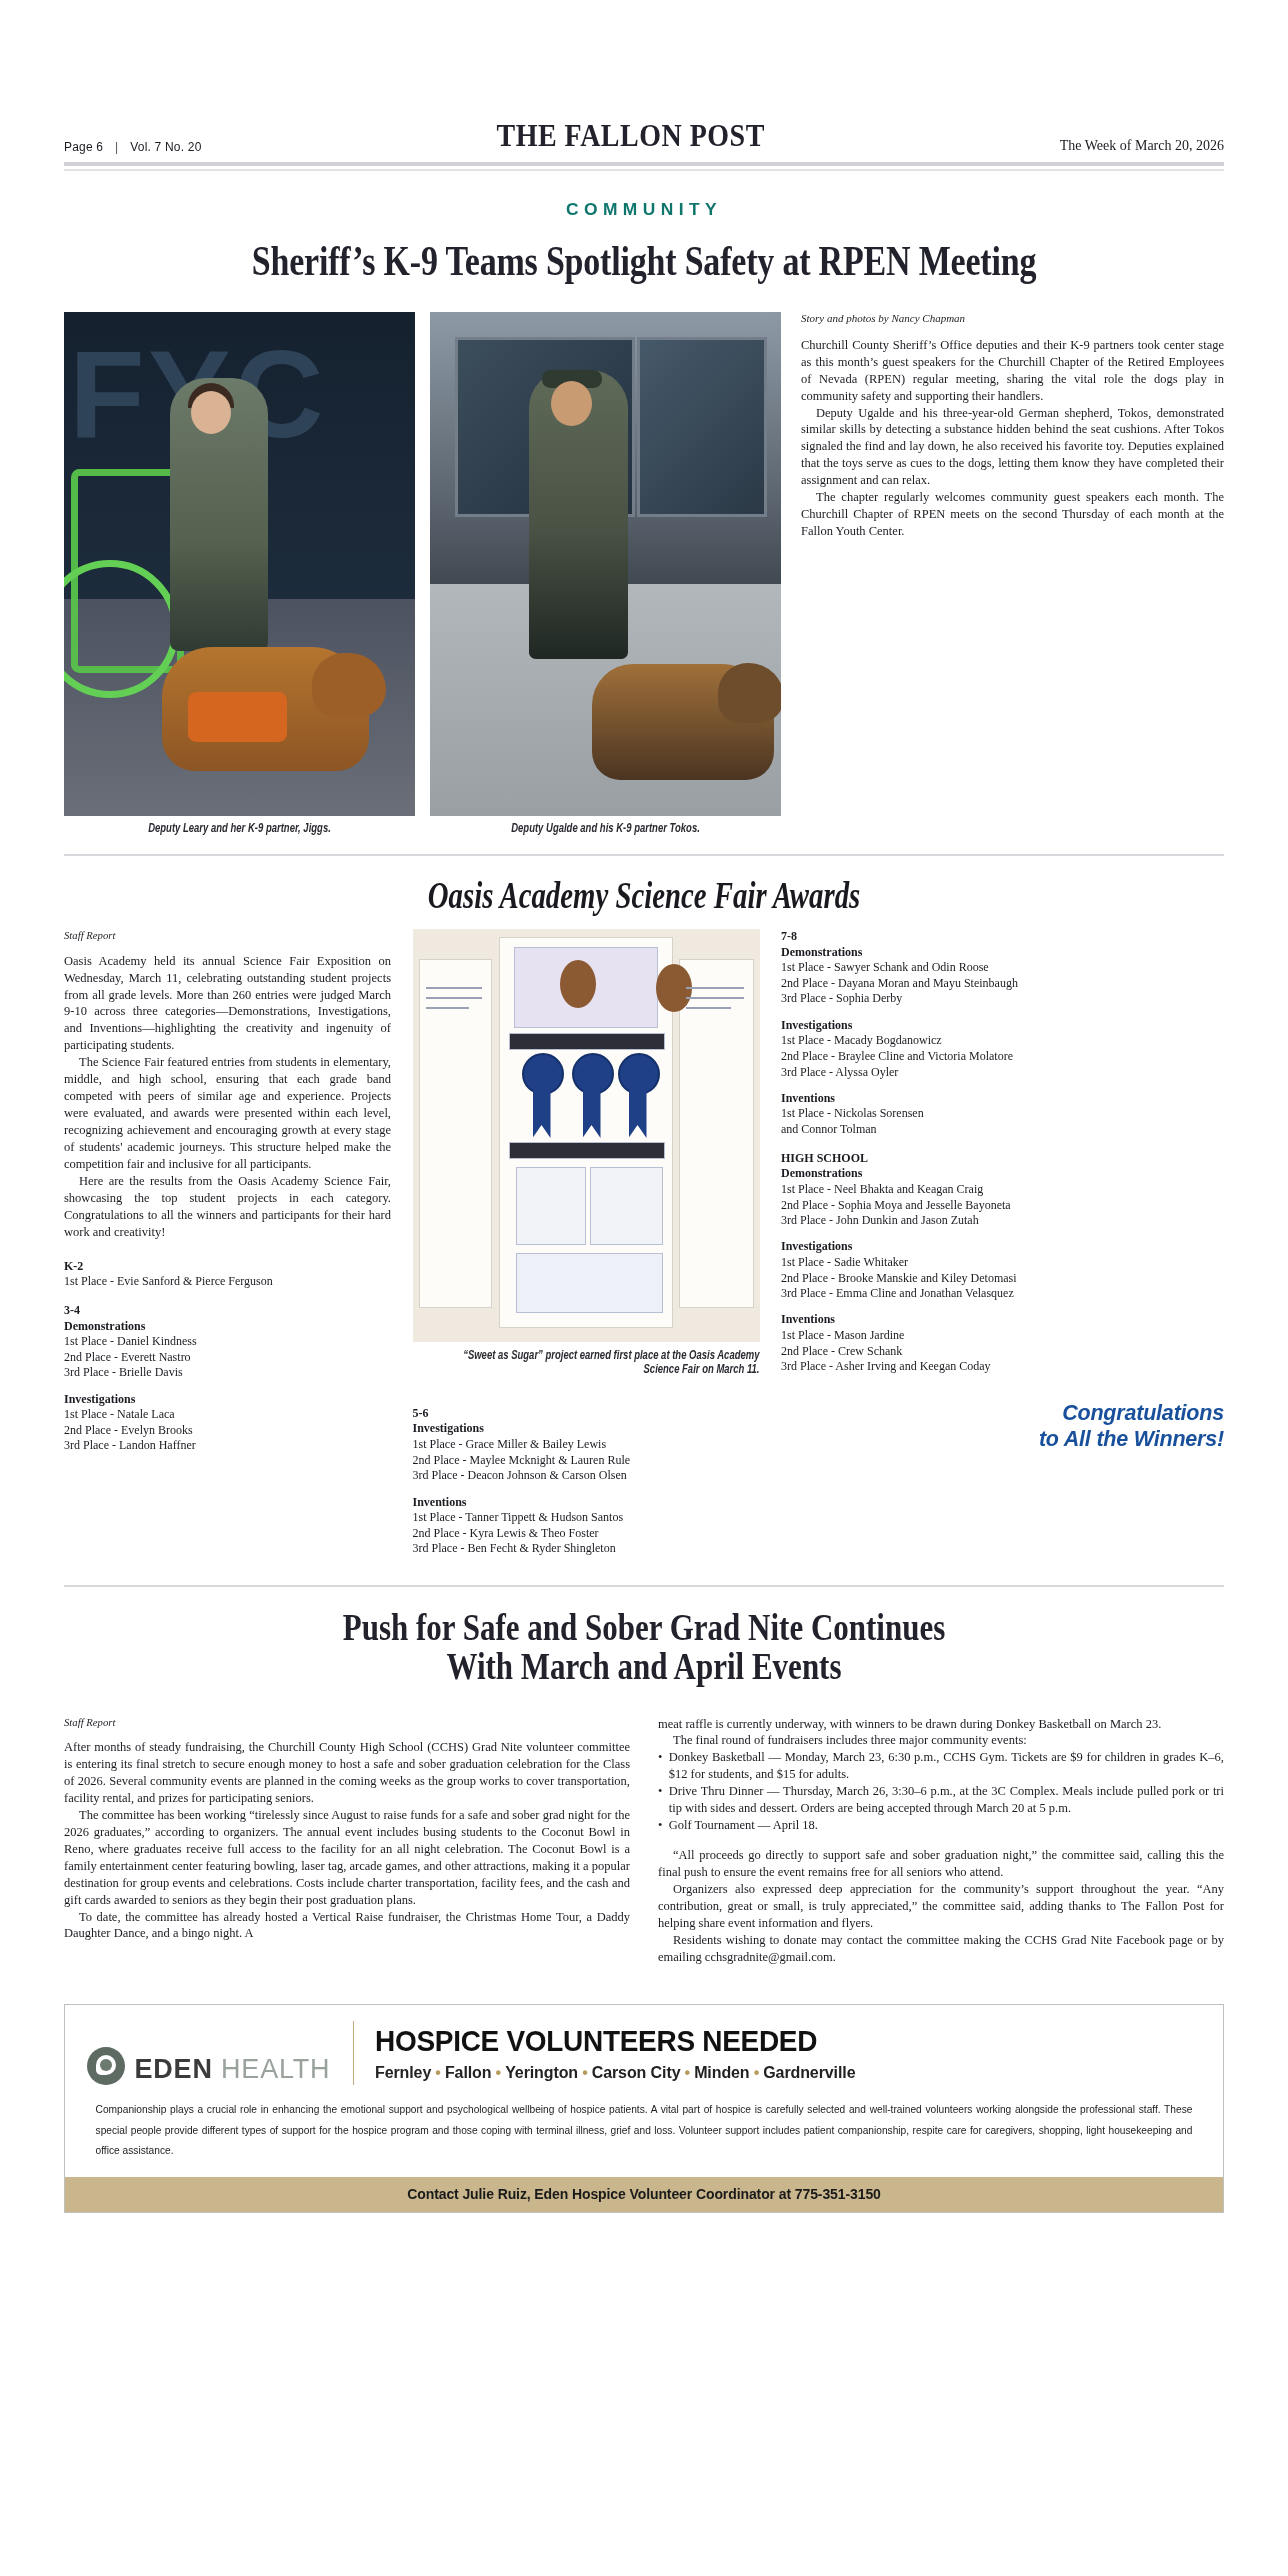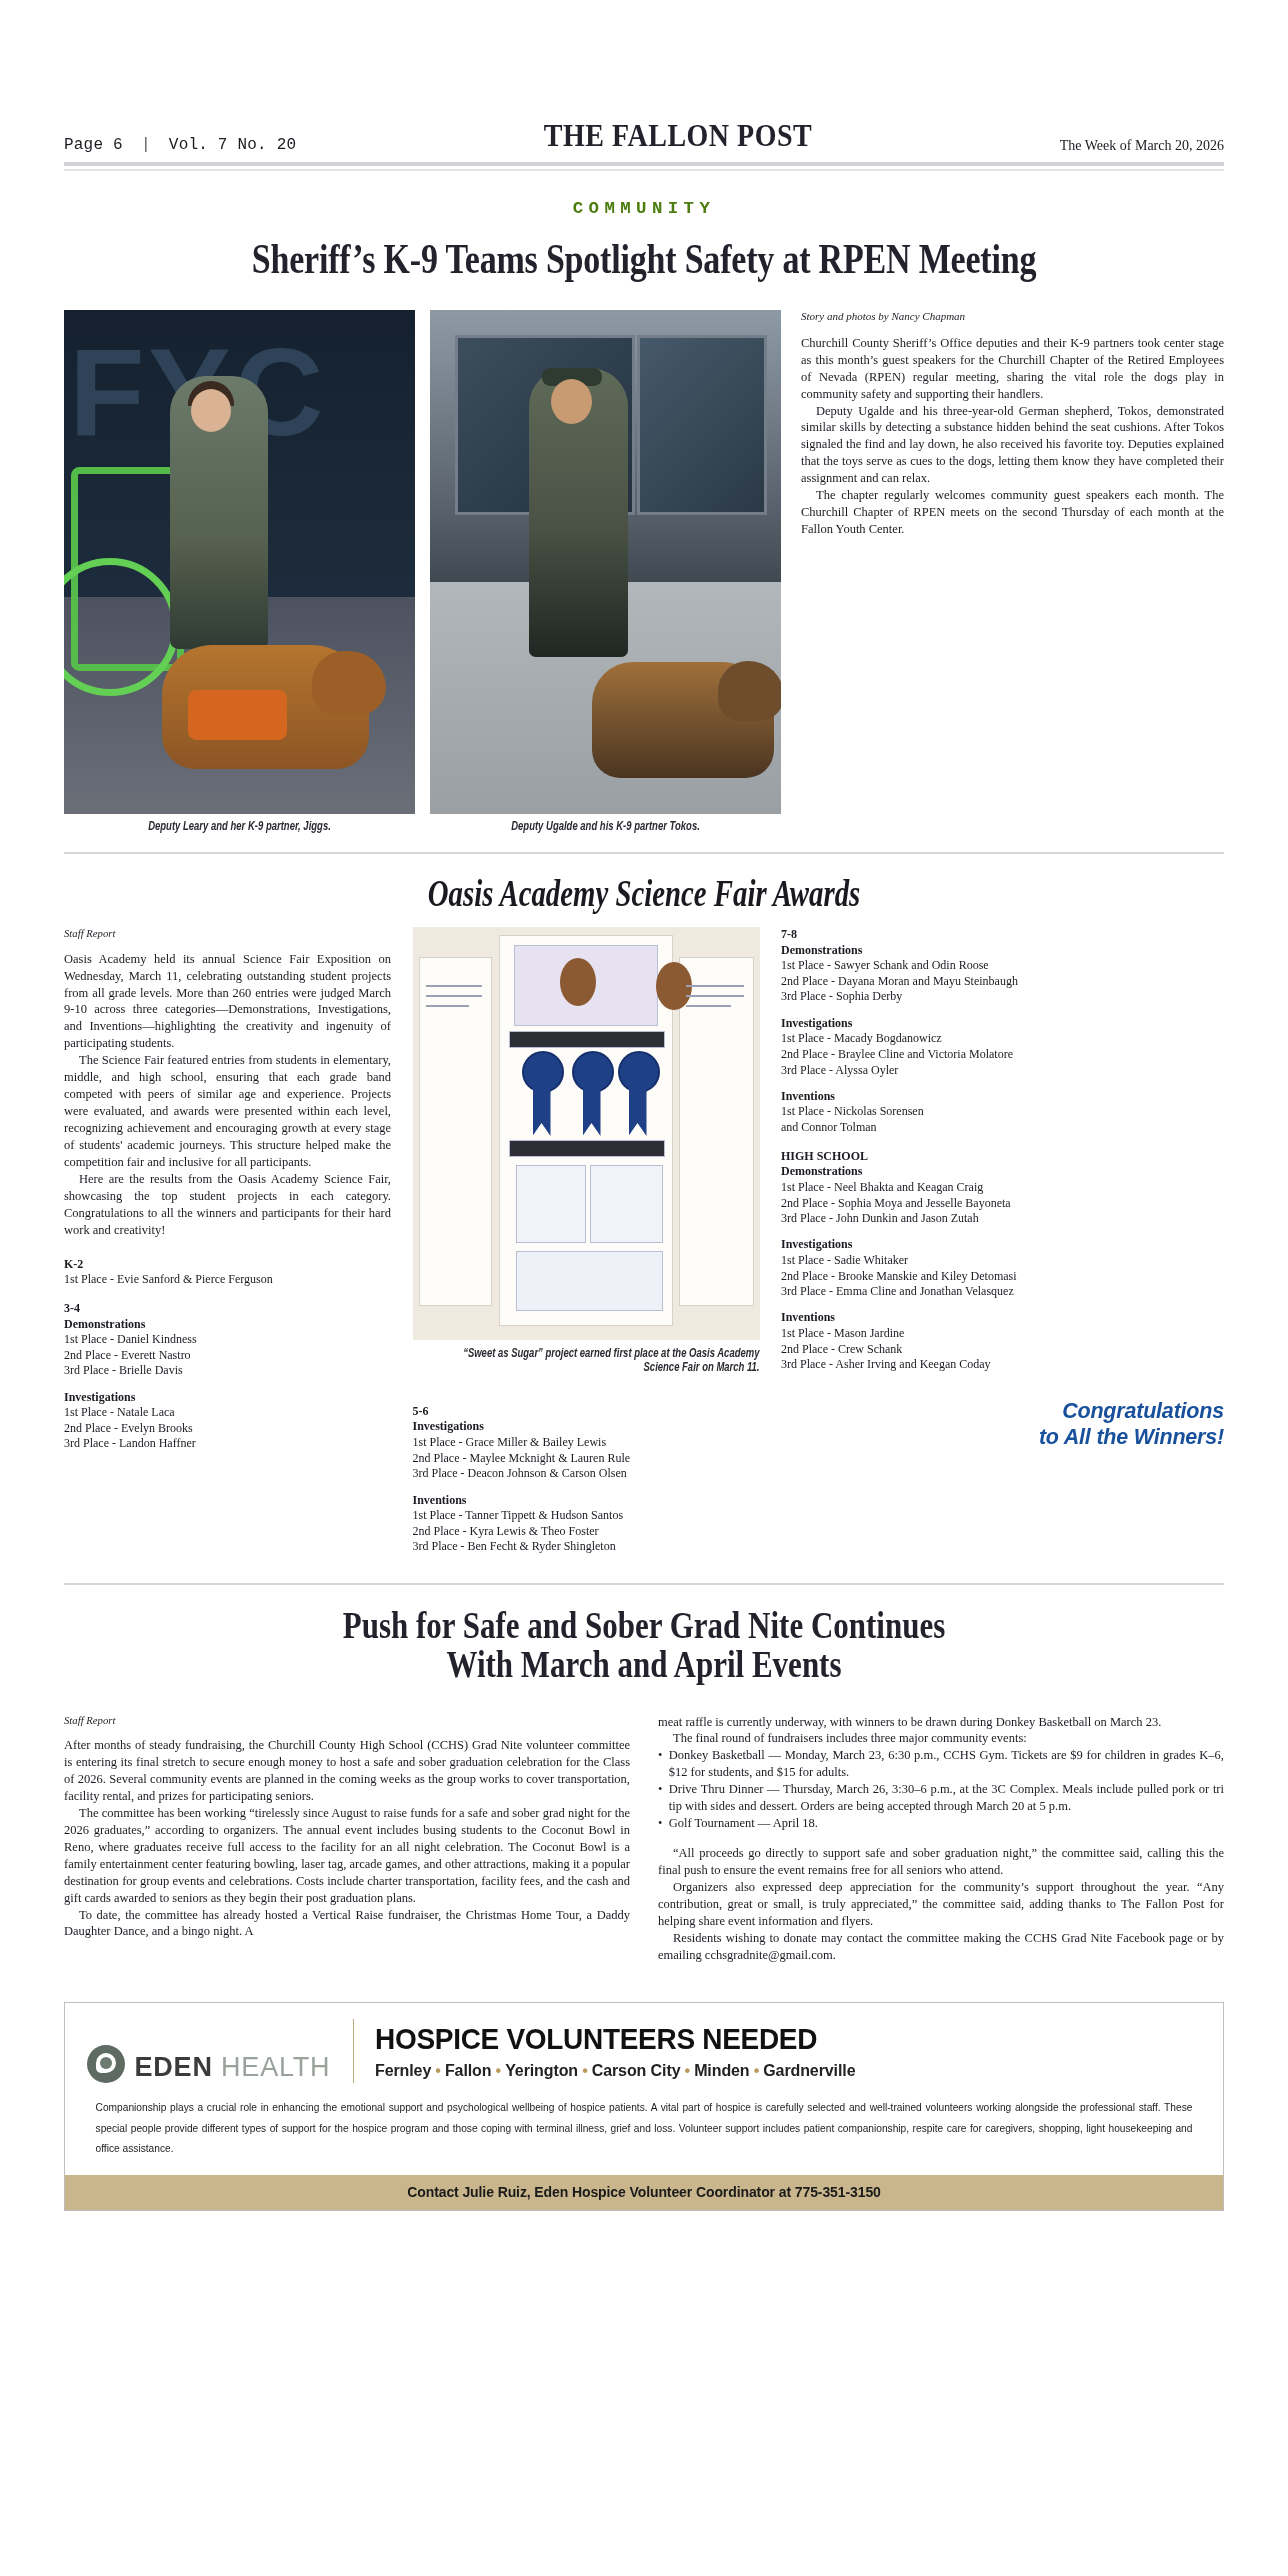--- a/index.html
+++ b/index.html
@@ -25,22 +25,22 @@
 
   
   .masthead {
     display: flex;
     align-items: flex-end;
     justify-content: space-between;
     padding-top: 122px;
     padding-bottom: 5px;
   }
   .masthead-left {
-    font-family: Liberation Mono, monospace;
-    font-size: 16px;
+    font-family: Liberation Sans, sans-serif;
+    font-size: 12px;
     letter-spacing: 0.2px;
     white-space: nowrap;
     color: #1b1b22;
   }
   .masthead-left .divider {
     display: inline-block;
     padding: 0 8.3px;
     color: #55555f;
   }
   .masthead-title {
@@ -66,22 +66,22 @@
   .rule-thin {
     height: 1.7px;
     background: #e2e2e6;
     margin-top: 2.5px;
   }
 
   
   .kicker {
     text-align: center;
     margin-top: 28px;
-    color: #4d7c0f;
-    font-family: Liberation Mono, monospace;
+    color: #0f766e;
+    font-family: Liberation Sans, sans-serif;
     font-weight: bold;
     font-size: 17.4px;
     letter-spacing: 5.4px;
   }
 
   
   .headline-1 {
     text-align: center;
     font-family: "Liberation Serif", serif;
     font-weight: bold;

